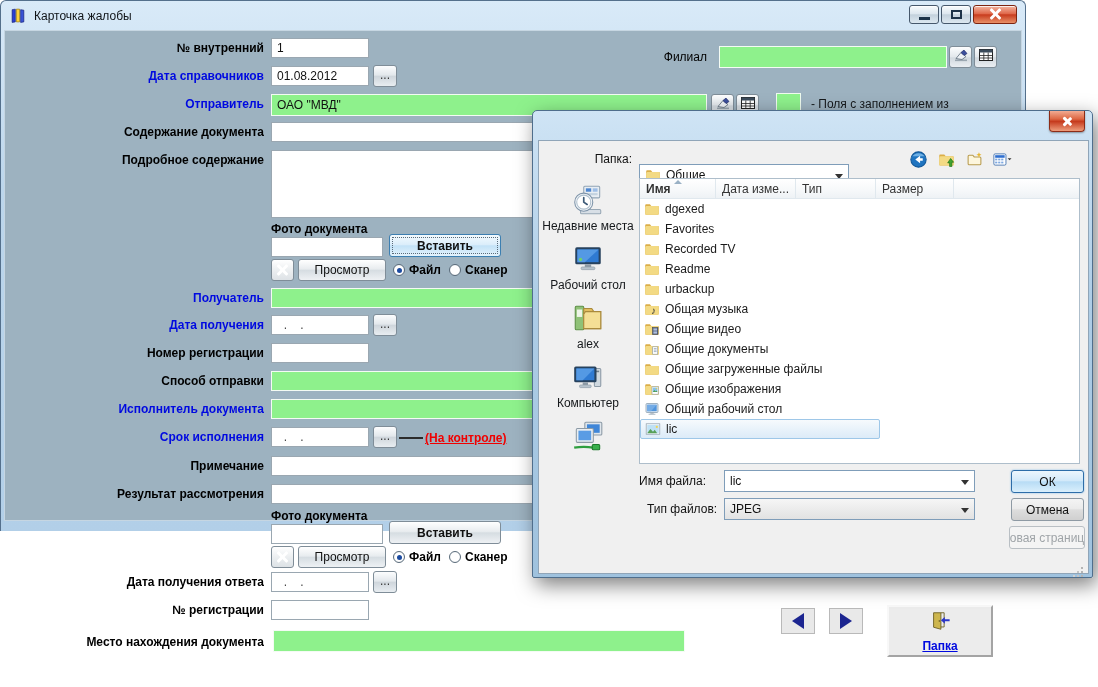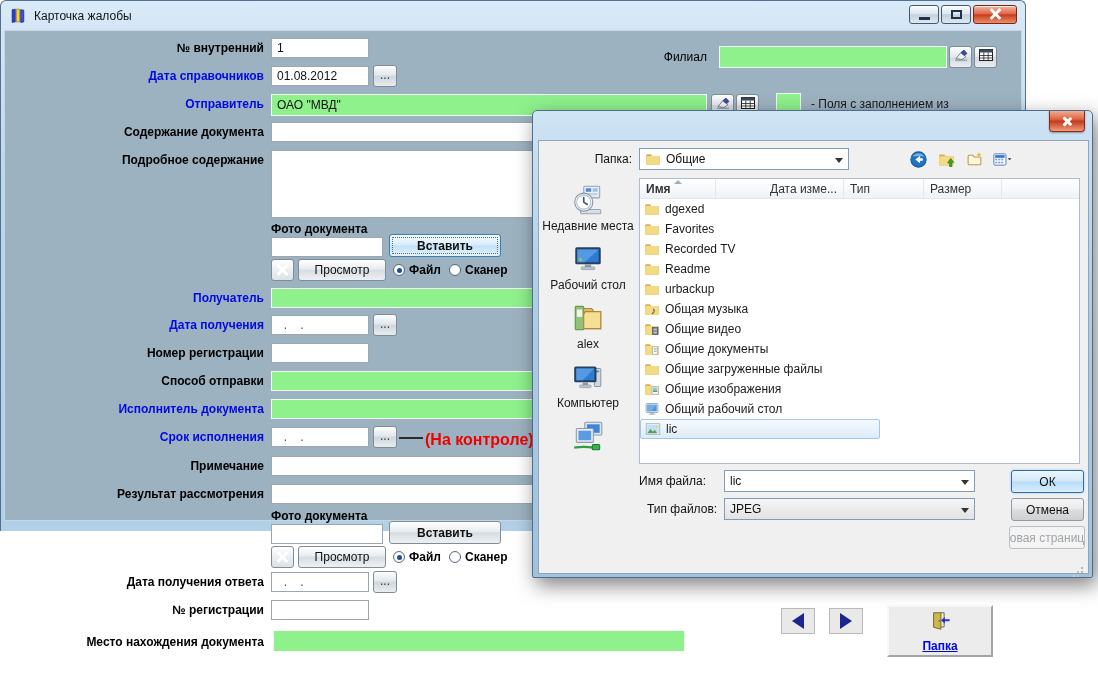--- a/index.html
+++ b/index.html
@@ -63,21 +63,21 @@
     border:1px solid #5a6b7a; background:radial-gradient(#fff 55%,#dce4ea); }
   .radio.on::after { content:""; position:absolute; left:2.5px; top:2.5px; width:5px; height:5px;
     border-radius:50%; background:#1c4ba0; }
   .rlabel { position:absolute; font-size:12px; font-weight:bold; color:#000; }
 
   #legend-square { position:absolute; left:775px; top:92px; width:25px; height:22px;
     background:#8ef18c; border:1px solid #effbef; }
   #legend-text { position:absolute; left:810px; top:96px; font-size:12px; color:#15181b; }
 
   #note-line { position:absolute; left:398px; top:436px; width:24px; height:2px; background:#2b2b2b; }
-  #control-note { position:absolute; left:424px; top:430px; font-size:16px; font-weight:bold; color:#f00000; }
+  #control-note { position:absolute; left:424px; top:430px; font-size:12px; font-weight:bold; color:#f00000;text-decoration:underline; }
 
   .navbtn { position:absolute; width:34px; height:26px; background:#e9e9e9; border:1px solid #b9b9b9;
     display:flex; align-items:center; justify-content:center; }
   .tri-l { width:0; height:0; border-top:8px solid transparent; border-bottom:8px solid transparent;
     border-right:12px solid #1c2590; }
   .tri-r { width:0; height:0; border-top:8px solid transparent; border-bottom:8px solid transparent;
     border-left:12px solid #1c2590; }
   #exit-btn { position:absolute; left:886px; top:604px; width:106px; height:52px;
     background:#ececec; border:2px outset #f8f8f8; display:flex; flex-direction:column;
     align-items:center; justify-content:center; gap:3px; }
@@ -103,21 +103,21 @@
   #dlg-body { position:absolute; left:5px; top:29px; width:551px; height:434px;
     background:#f0f0f0; border:1px solid #90a5b8; }
 
   #folder-label { position:absolute; left:10px; top:11px; width:83px; text-align:right;
     font-size:12px; color:#111; }
   .combo { position:absolute; height:22px; background:#fff; border:1px solid #7f9db9;
     display:flex; align-items:center; font-size:12px; color:#111; padding:0 18px 0 5px; }
   .combo .dd-icon { margin-right:5px; } .combo .dd-icon svg { width:16px; height:16px; display:block; }
   .dd-arrow { position:absolute; right:5px; top:9px; width:0; height:0;
     border-left:4px solid transparent; border-right:4px solid transparent; border-top:5px solid #333; }
-  #combo-folder { left:100px; top:7px; width:210px; }
+  #combo-folder { left:100px; top:23px; width:210px; }
   #dlg-toolbar { position:absolute; left:368px; top:8px; display:flex; gap:5px; align-items:center; }
   .toolbtn { width:23px; height:21px; display:flex; align-items:center; justify-content:center; }
   .toolbtn svg { width:19px; height:17px; display:block; }
 
   #dlg-sidebar { position:absolute; left:2px; top:38px; width:94px; height:388px;
     display:flex; flex-direction:column; align-items:center; padding-top:4px; }
   .side-item { display:flex; flex-direction:column; align-items:center; margin-bottom:9px; cursor:default; }
   .si-icon svg { width:34px; height:34px; display:block; }
   .si-label { font-size:12px; color:#15181b; text-align:center; line-height:14px; margin-top:2px; }
 
@@ -460,21 +460,21 @@
       </div>
 
     <div id="file-list">
       <div id="col-headers">
 
           <div class="col-hdr" style="width: 76px; font-weight: bold;">
             <span class="sort"></span>
             <span>Имя</span>
           </div>
 
-          <div class="col-hdr" style="width: 80px; margin-left: 48px;">
+          <div class="col-hdr" style="width: 80px;">
 
             <span>Дата изме...</span>
           </div>
 
           <div class="col-hdr" style="width: 80px;">
 
             <span>Тип</span>
           </div>
 
           <div class="col-hdr" style="width: 78px;">

